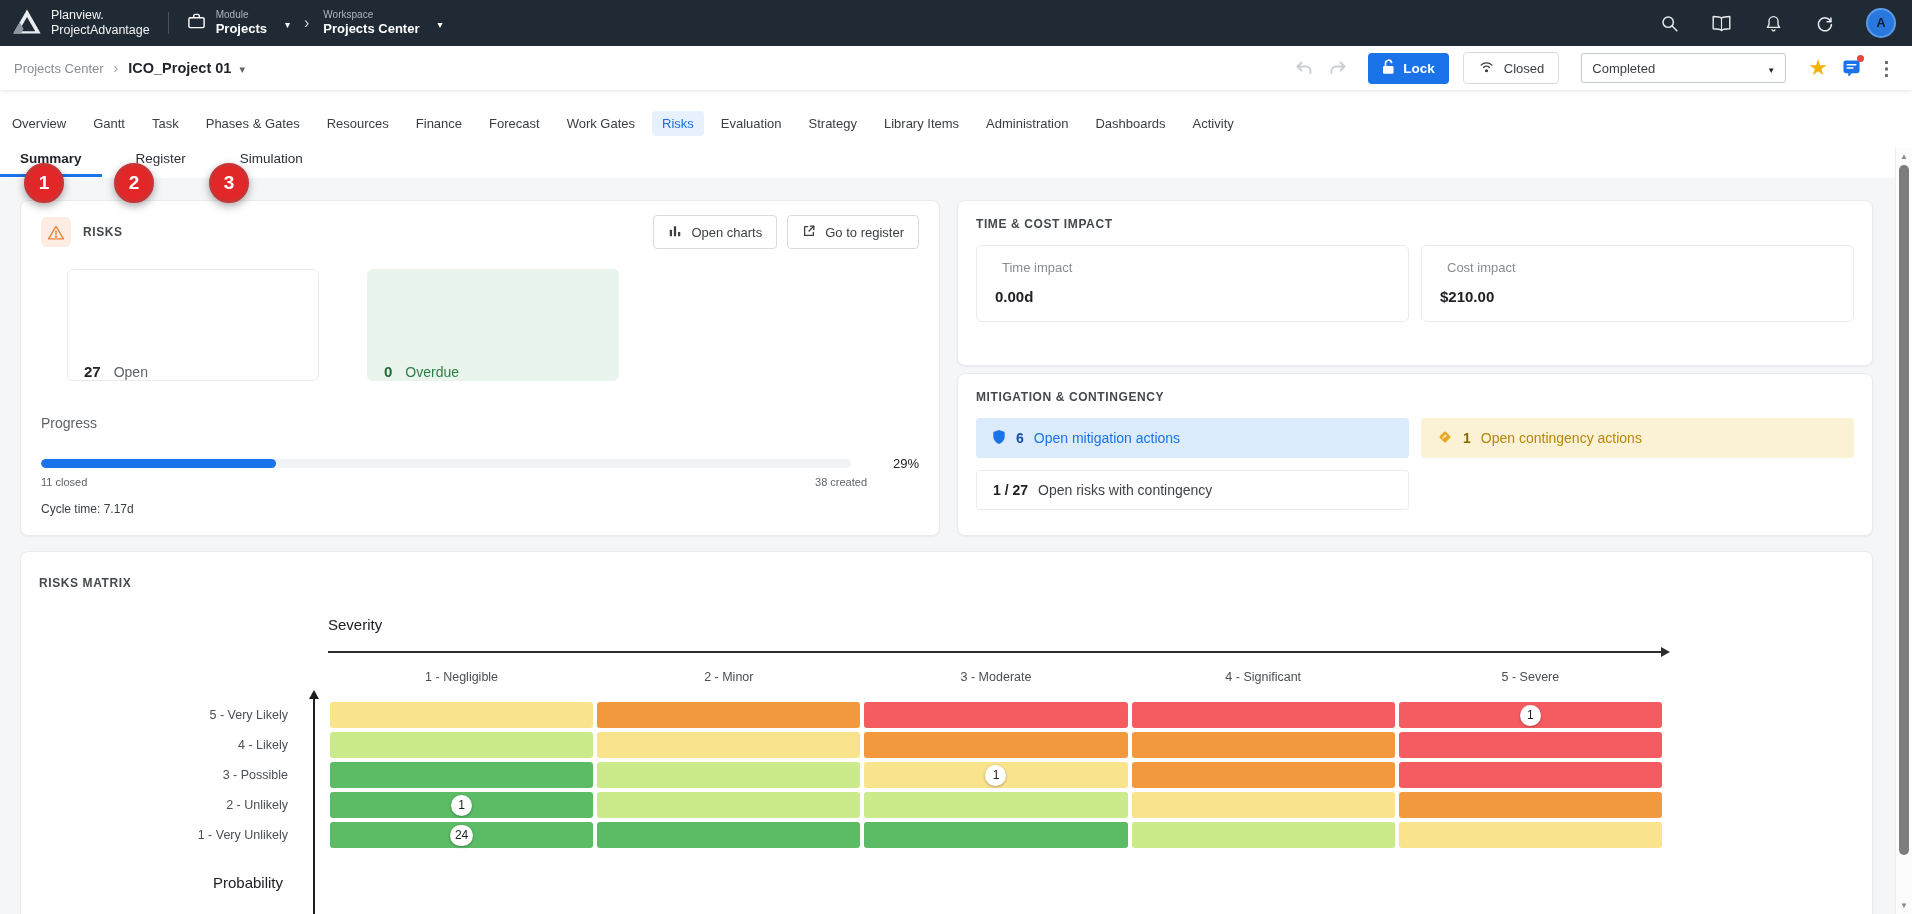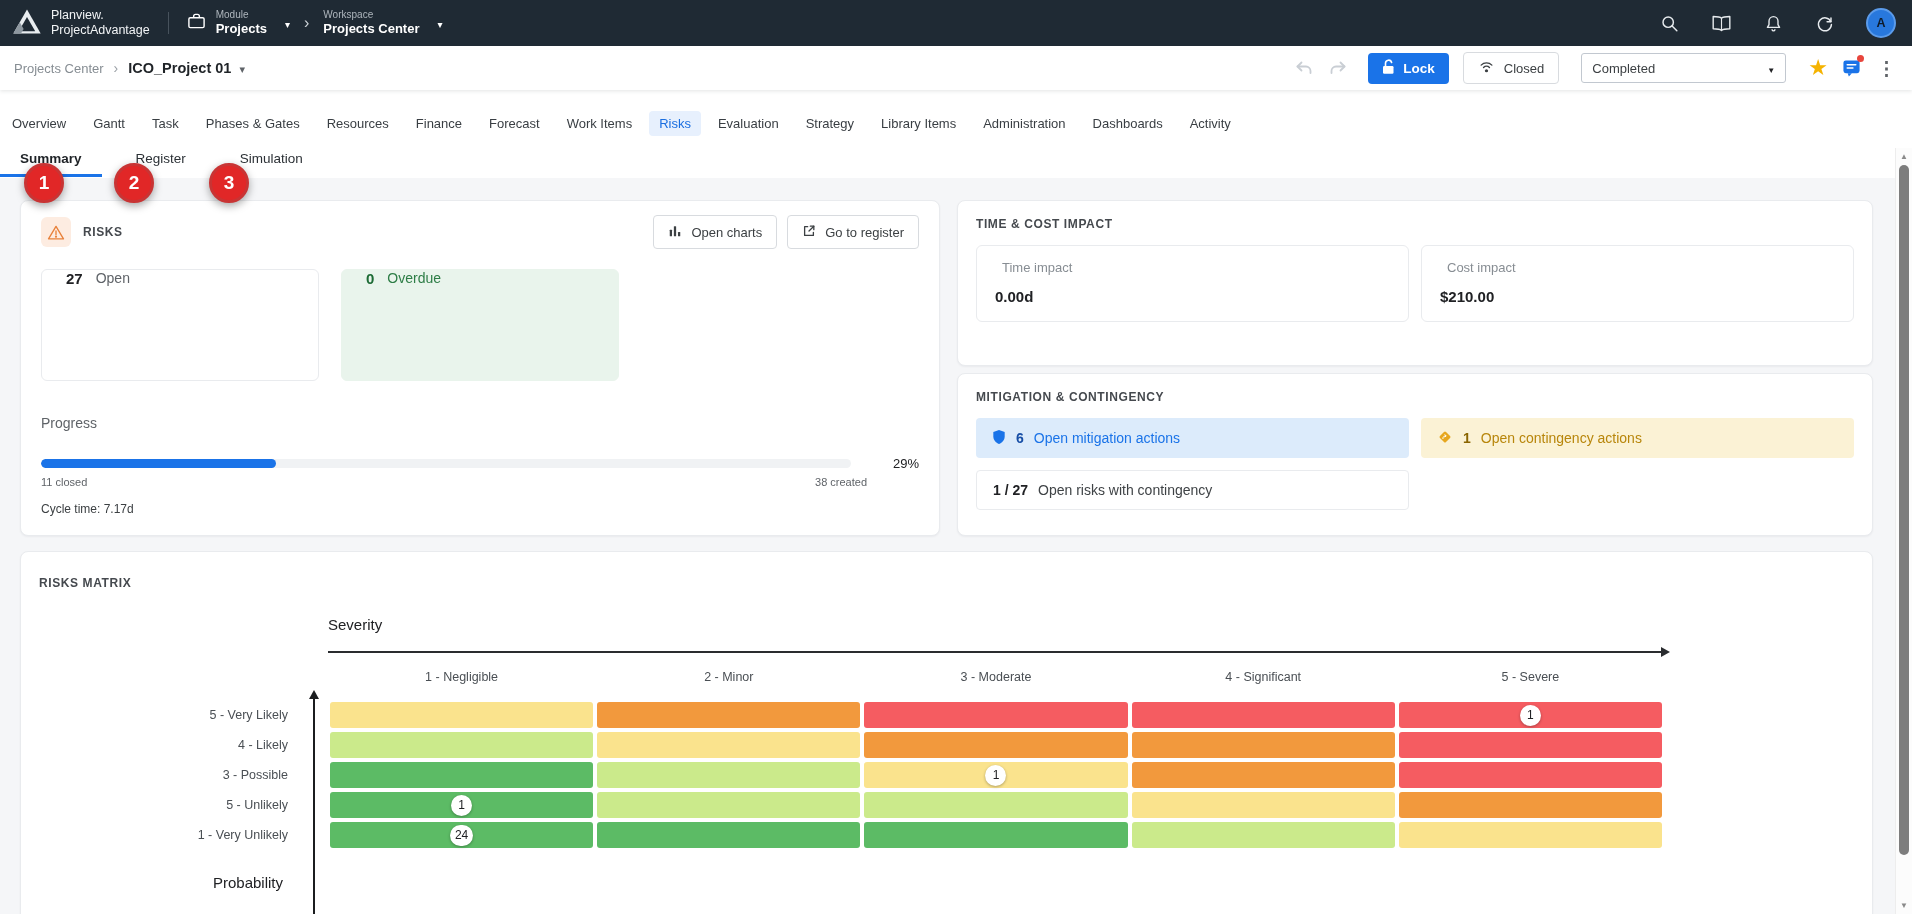--- a/index.html
+++ b/index.html
@@ -63,21 +63,21 @@
   
   .card { position:absolute; background:#fff; border:1px solid #e9ebee; border-radius:8px; box-shadow:0 1px 2px rgba(16,24,40,.05); z-index:3; }
   .card-title { font-size:12px; font-weight:700; color:#45494e; letter-spacing:.6px; }
 
   .risks-card { left:20px; top:200px; width:920px; height:336px; padding:14px 20px 0; }
   .risks-head { display:flex; align-items:center; margin-bottom:20px; }
   .risk-icon { width:30px; height:30px; border-radius:6px; background:#fdece1; display:flex; align-items:center; justify-content:center; margin-right:12px; }
   .head-actions { margin-left:auto; display:flex; gap:10px; }
   .btn { display:inline-flex; align-items:center; gap:9px; height:34px; padding:0 14px; background:#fff; border:1px solid #d8dbdf; border-radius:4px; font-size:13px; color:#3c4043; }
   .stats { display:grid; grid-template-columns:1fr 1fr 1fr; gap:22px; margin-bottom:34px; }
-  .stat { height:112px; border:1px solid #e9ebee; border-radius:6px; display:flex; align-items:flex-start; padding:0 24px; gap:13px; cursor:pointer; }
+  .stat { height:112px; border:1px solid #e9ebee; border-radius:6px; display:flex; align-items:flex-end; padding:0 16px; gap:13px; cursor:pointer;margin-left:26px; }
   .stat .num { font-size:15px; font-weight:700; color:#202124; }
   .stat .lbl { font-size:14px; color:#5f6368; }
   .stat.success { background:#e9f4ec; border-color:#e9f4ec; }
   .stat.success .num { color:#1d6b35; }
   .stat.success .lbl { color:#2d7d46; }
   .progress-title { font-size:14px; color:#5f6368; margin-bottom:25px; }
   .progress-row { display:flex; align-items:center; gap:28px; }
   .progress-track { flex:1; height:9px; background:#f0f2f4; border-radius:5px; overflow:hidden; }
   .progress-fill { height:100%; background:#1a73e8; border-radius:5px; }
   .progress-pct { width:40px; text-align:right; font-size:13px; color:#202124; }
@@ -255,21 +255,21 @@
 
 <div class="nav-bg"></div>
 <nav class="tabs" id="tabs">
     <button class="tab">Overview</button>
     <button class="tab">Gantt</button>
     <button class="tab">Task</button>
     <button class="tab">Phases &amp; Gates</button>
     <button class="tab">Resources</button>
     <button class="tab">Finance</button>
     <button class="tab">Forecast</button>
-    <button class="tab">Work Items</button>
+    <button class="tab">Work Gates</button>
     <button class="tab active">Risks</button>
     <button class="tab">Evaluation</button>
     <button class="tab">Strategy</button>
     <button class="tab">Library Items</button>
     <button class="tab">Administration</button>
     <button class="tab">Dashboards</button>
     <button class="tab">Activity</button>
   </nav>
 <nav class="subtabs" id="subtabs">
     <button class="subtab active">Summary</button>
@@ -395,21 +395,21 @@
       <div class="mcol">2 - Minor</div>
       <div class="mcol">3 - Moderate</div>
       <div class="mcol">4 - Significant</div>
       <div class="mcol">5 - Severe</div>
     </div>
   <div class="v-arrow"></div>
   <div class="matrix-row-labels" id="matrix-row-labels">
       <div class="mrow-label">5 - Very Likely</div>
       <div class="mrow-label">4 - Likely</div>
       <div class="mrow-label">3 - Possible</div>
-      <div class="mrow-label">5 - Unlikely</div>
+      <div class="mrow-label">2 - Unlikely</div>
       <div class="mrow-label">1 - Very Unlikely</div>
     </div>
   <div class="matrix-grid" id="matrix-grid">
       <div class="mcell" style="background: rgb(250, 227, 141);"></div>
       <div class="mcell" style="background: rgb(242, 153, 61);"></div>
       <div class="mcell" style="background: rgb(245, 92, 97);"></div>
       <div class="mcell" style="background: rgb(245, 92, 97);"></div>
       <div class="mcell" style="background: rgb(245, 92, 97);">
         <span class="mbadge">1</span>
       </div>

